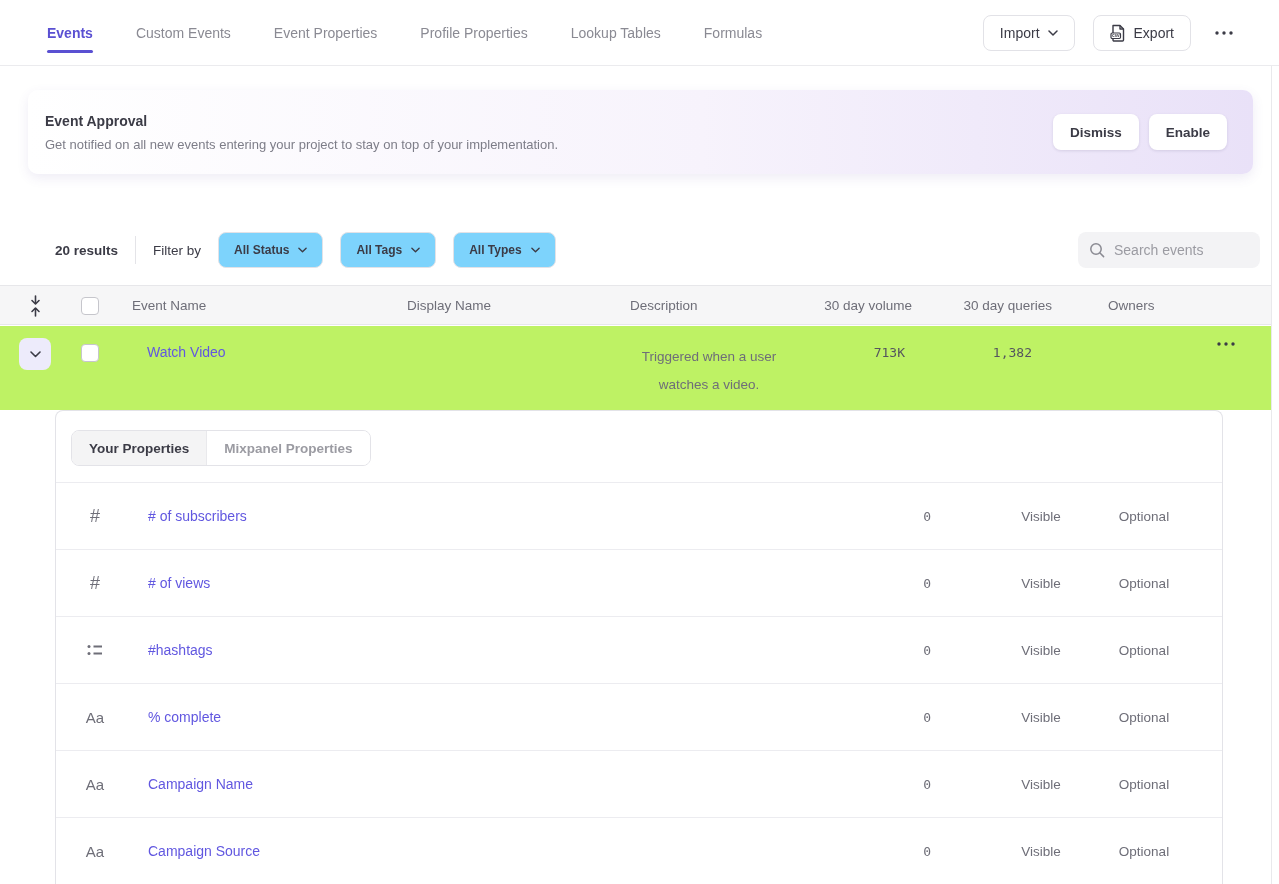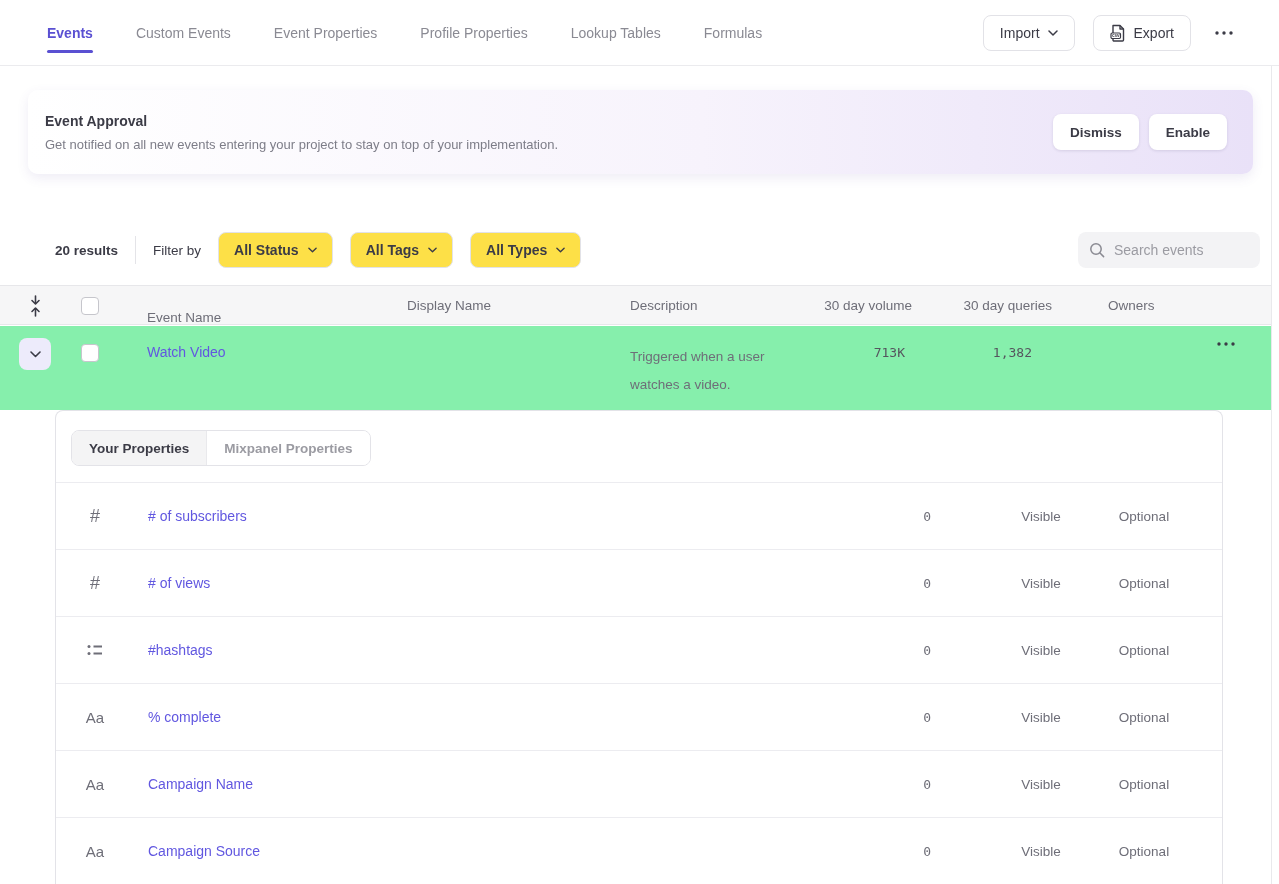--- a/index.html
+++ b/index.html
@@ -32,41 +32,41 @@
   .banner-btn { height:36px; padding:0 17px; background:#fff; border:none; border-radius:8px;
     font-size:13.5px; font-weight:600; color:#3b3b46; cursor:pointer;
     box-shadow:0 1px 3px rgba(40,30,80,0.12); font-family:inherit; }
 
   
   .toolbar { position:absolute; left:55px; top:232px; height:36px; display:flex; align-items:center; gap:17px; }
   .results { font-size:13.5px; font-weight:600; color:#3b3b46; }
   .vdivider { width:1px; height:28px; background:#e4e4e8; }
   .filter-by { font-size:13.5px; font-weight:400; color:#3b3b46; }
   .dd-btn { display:flex; align-items:center; gap:9px; height:36px; padding:0 15px;
-    background:#fde047; border:1px solid #e2e2e7; border-radius:8px;
-    font-size:14px; font-weight:600; color:#3b3b46; cursor:pointer; }
+    background:#7dd3fc; border:1px solid #e2e2e7; border-radius:8px;
+    font-size:12px; font-weight:600; color:#3b3b46; cursor:pointer; }
   .searchbox { position:absolute; left:1078px; top:232px; width:182px; height:36px;
     background:#f3f3f5; border-radius:8px; display:flex; align-items:center; padding:0 11px; gap:9px; }
   .searchbox input { border:none; outline:none; background:transparent; font-size:14px;
     color:#3b3b46; width:130px; font-family:inherit; }
   .searchbox input::placeholder { color:#9b9ba2; }
 
   
   .thead { position:absolute; left:0; top:285px; width:1271px; height:40px;
     background:#f6f6f7; border-top:1px solid #e7e7ea; border-bottom:1px solid #e7e7ea;
     font-size:13.5px; color:#6e6e78; }
   .thead .cell, .erow .cell { position:absolute; top:50%; transform:translateY(-50%); }
-  .col-name { left:147px;margin-top:12px; } .col-display { left:407px; } .col-desc { left:630px; }
+  .col-name { left:132px; } .col-display { left:407px; } .col-desc { left:630px; }
   .col-vol { right:359px; } .col-q { right:219px; } .col-owners { left:1108px; }
   .collapse-icon { position:absolute; left:28px; top:9px; cursor:pointer; }
   .checkbox { position:absolute; left:81px; width:18px; height:18px; background:#fff;
     border:1.5px solid #c6c6cc; border-radius:4px; cursor:pointer; }
   .thead .checkbox { top:11px; }
 
-  .erow { position:absolute; left:0; top:326px; width:1271px; height:84px; background:#86efac; font-size:14px; }
+  .erow { position:absolute; left:0; top:326px; width:1271px; height:84px; background:#bef264; font-size:14px;text-align:center; }
   .expander { position:absolute; left:19px; top:12px; width:32px; height:32px; border-radius:8px;
     background:#edebfb; display:flex; align-items:center; justify-content:center; cursor:pointer; }
   .erow .checkbox { top:18px; }
   .event-link { position:absolute; left:147px; top:18px; font-size:14px; color:var(--link);
     text-decoration:none; cursor:pointer; }
   .desc { position:absolute; left:630px; top:17px; width:158px; font-size:13.5px;
     line-height:28px; color:#6e6e78; }
   .num { font-family:"DejaVu Sans Mono","Liberation Mono",monospace; font-size:13px; color:#55555e; }
   .vol-val { position:absolute; right:366px; top:19px; }
   .q-val { position:absolute; right:239px; top:19px; }

